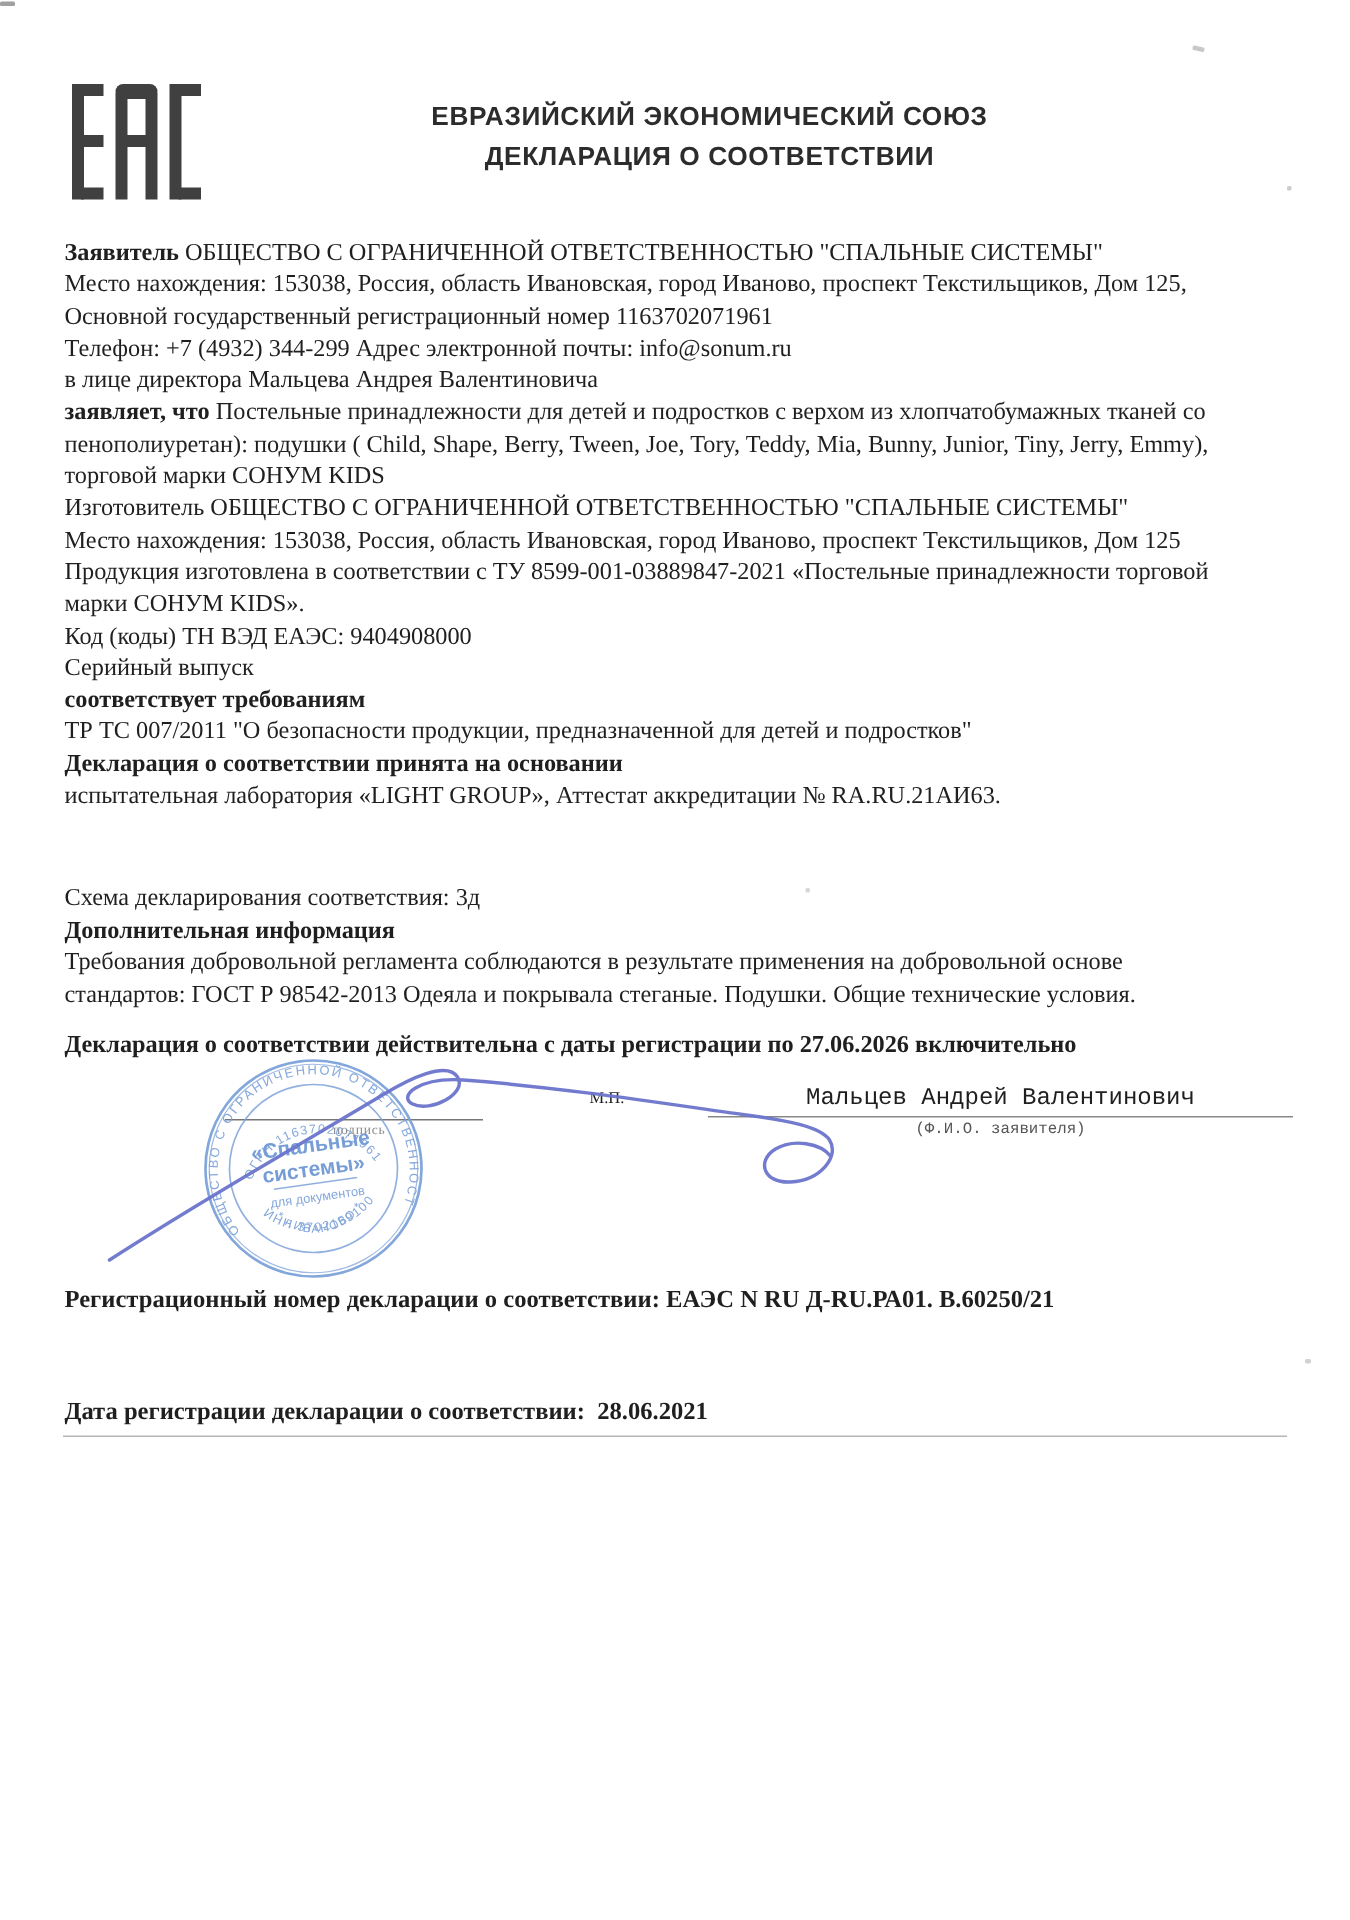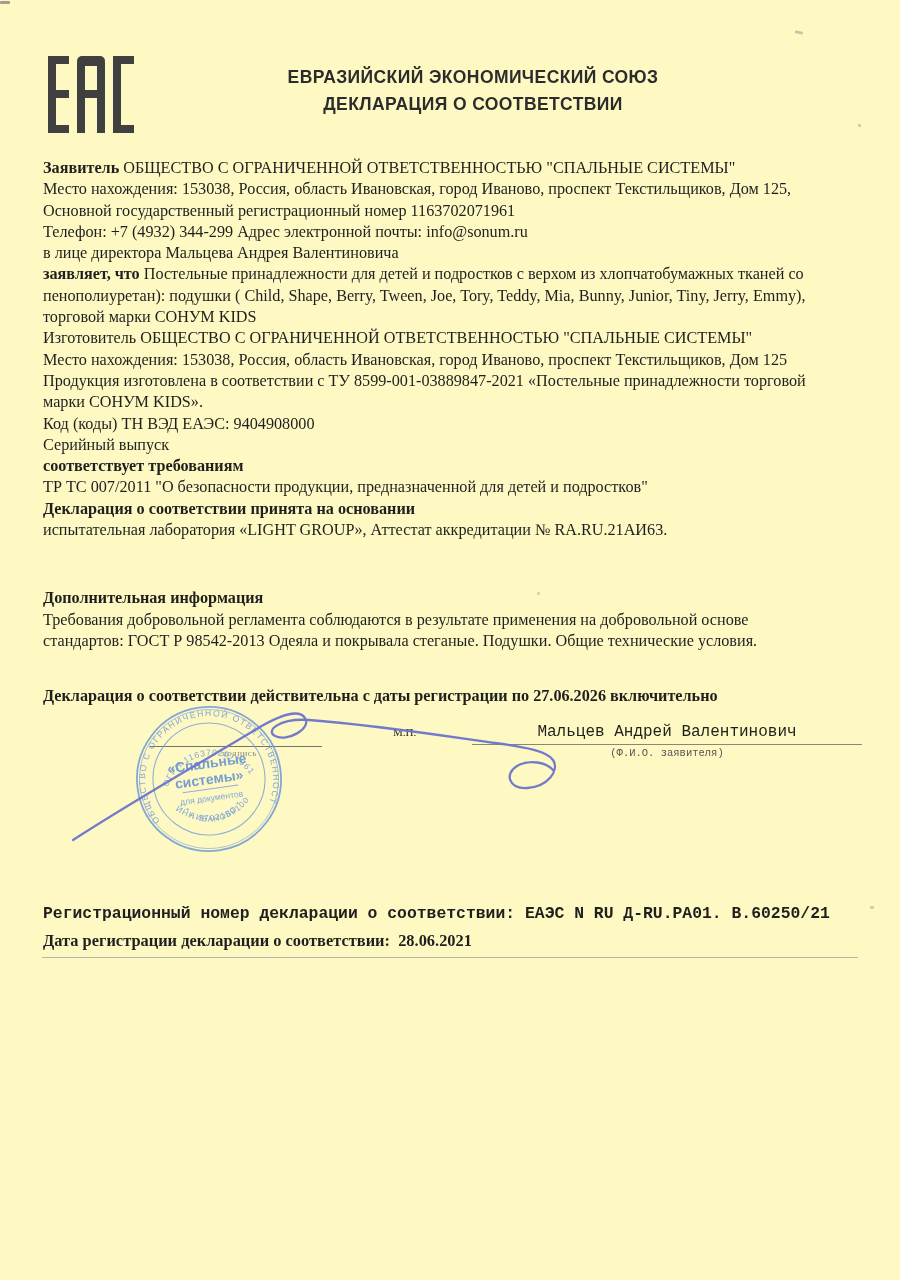--- a/index.html
+++ b/index.html
@@ -1,19 +1,19 @@
 <!DOCTYPE html>
 <html lang="ru"><head>
 <meta charset="utf-8">
 <title>Декларация о соответствии</title>
 <style>
   html,body{margin:0;padding:0;background:#e8e8e8;}
   .page{
     position:relative;width:900px;height:1280px;margin:0 auto;
-    background:#fef9c3;overflow:hidden;
+    background:#ffffff;overflow:hidden;
     font-family:"Liberation Serif","DejaVu Serif",serif;
     color:#1f1f1f;
   }
   
   .eac-logo{position:absolute;left:48px;top:56px;width:88px;height:78px;}
   .doc-title{
     position:absolute;left:120px;right:74px;top:64px;text-align:center;
     font-family:"Liberation Sans","DejaVu Sans",sans-serif;
     font-weight:bold;font-size:17.5px;line-height:27px;color:#2c2c2c;
     letter-spacing:.4px;
@@ -32,21 +32,21 @@
   .sign-caption{position:absolute;left:222px;top:748px;font-size:9px;color:#8a8a8a;letter-spacing:.5px;}
   .name-box{position:absolute;left:472px;top:722px;width:390px;text-align:center;font-family:Liberation Mono, monospace;}
   .name-box .name{font-size:16px;line-height:21px;}
   .name-box .rule{height:1px;background:#6a6a6a;opacity:.8;margin-top:1px;}
   .name-box .caption{font-size:10.5px;color:#555;margin-top:2px;}
   
   .stamp{position:absolute;left:134px;top:704px;width:150px;height:150px;transform:rotate(-8deg);opacity:.92;z-index:2;}
   .autograph{position:absolute;left:55px;top:688px;width:560px;height:165px;z-index:3;}
   
   .footer-line{position:absolute;left:43px;white-space:pre;font-weight:bold;font-size:16.4px;}
-  .footer-line.l1{top:904px;font-family:Liberation Mono, monospace;}
+  .footer-line.l1{top:856px;}
   .footer-line.l2{top:931px;text-align:right;}
   .bottom-rule{position:absolute;left:42px;top:957px;width:816px;height:1px;background:#a9a9a9;opacity:.85;}
   
   .speck{position:absolute;background:#9a9a9a;border-radius:1px;}
   .sp1{left:0;top:1px;width:10px;height:3px;background:#777;opacity:.7;}
   .sp2{left:795px;top:31px;width:8px;height:3px;transform:rotate(12deg);opacity:.55;}
   .sp3{left:858px;top:124px;width:3px;height:3px;opacity:.5;}
   .sp4{left:870px;top:906px;width:4px;height:3px;opacity:.45;}
   .sp5{left:537px;top:592px;width:3px;height:3px;opacity:.4;}
 </style>
@@ -115,20 +115,21 @@
       <div class="line"><span class="lead"></span><span class="rest">ТР ТС 007/2011 "О безопасности продукции, предназначенной для детей и подростков"</span></div>
 
       <div class="line"><span class="lead">Декларация о соответствии принята на основании</span><span class="rest"></span></div>
 
 
       <div class="line"><span class="lead"></span><span class="rest">испытательная лаборатория «LIGHT GROUP», Аттестат аккредитации № RA.RU.21АИ63.</span></div>
     </div>
 
   <div class="text-block block-b">
 
+      <div class="line"><span class="lead"></span><span class="rest">Схема декларирования соответствия: 3д</span></div>
 
       <div class="line"><span class="lead">Дополнительная информация</span><span class="rest"></span></div>
 
       <div class="line"><span class="lead"></span><span class="rest">Требования добровольной регламента соблюдаются в результате применения на добровольной основе</span></div>
 
       <div class="line"><span class="lead"></span><span class="rest">стандартов: ГОСТ Р 98542-2013 Одеяла и покрывала стеганые. Подушки. Общие технические условия.</span></div>
     </div>
 
   <div class="text-block block-c">
 

